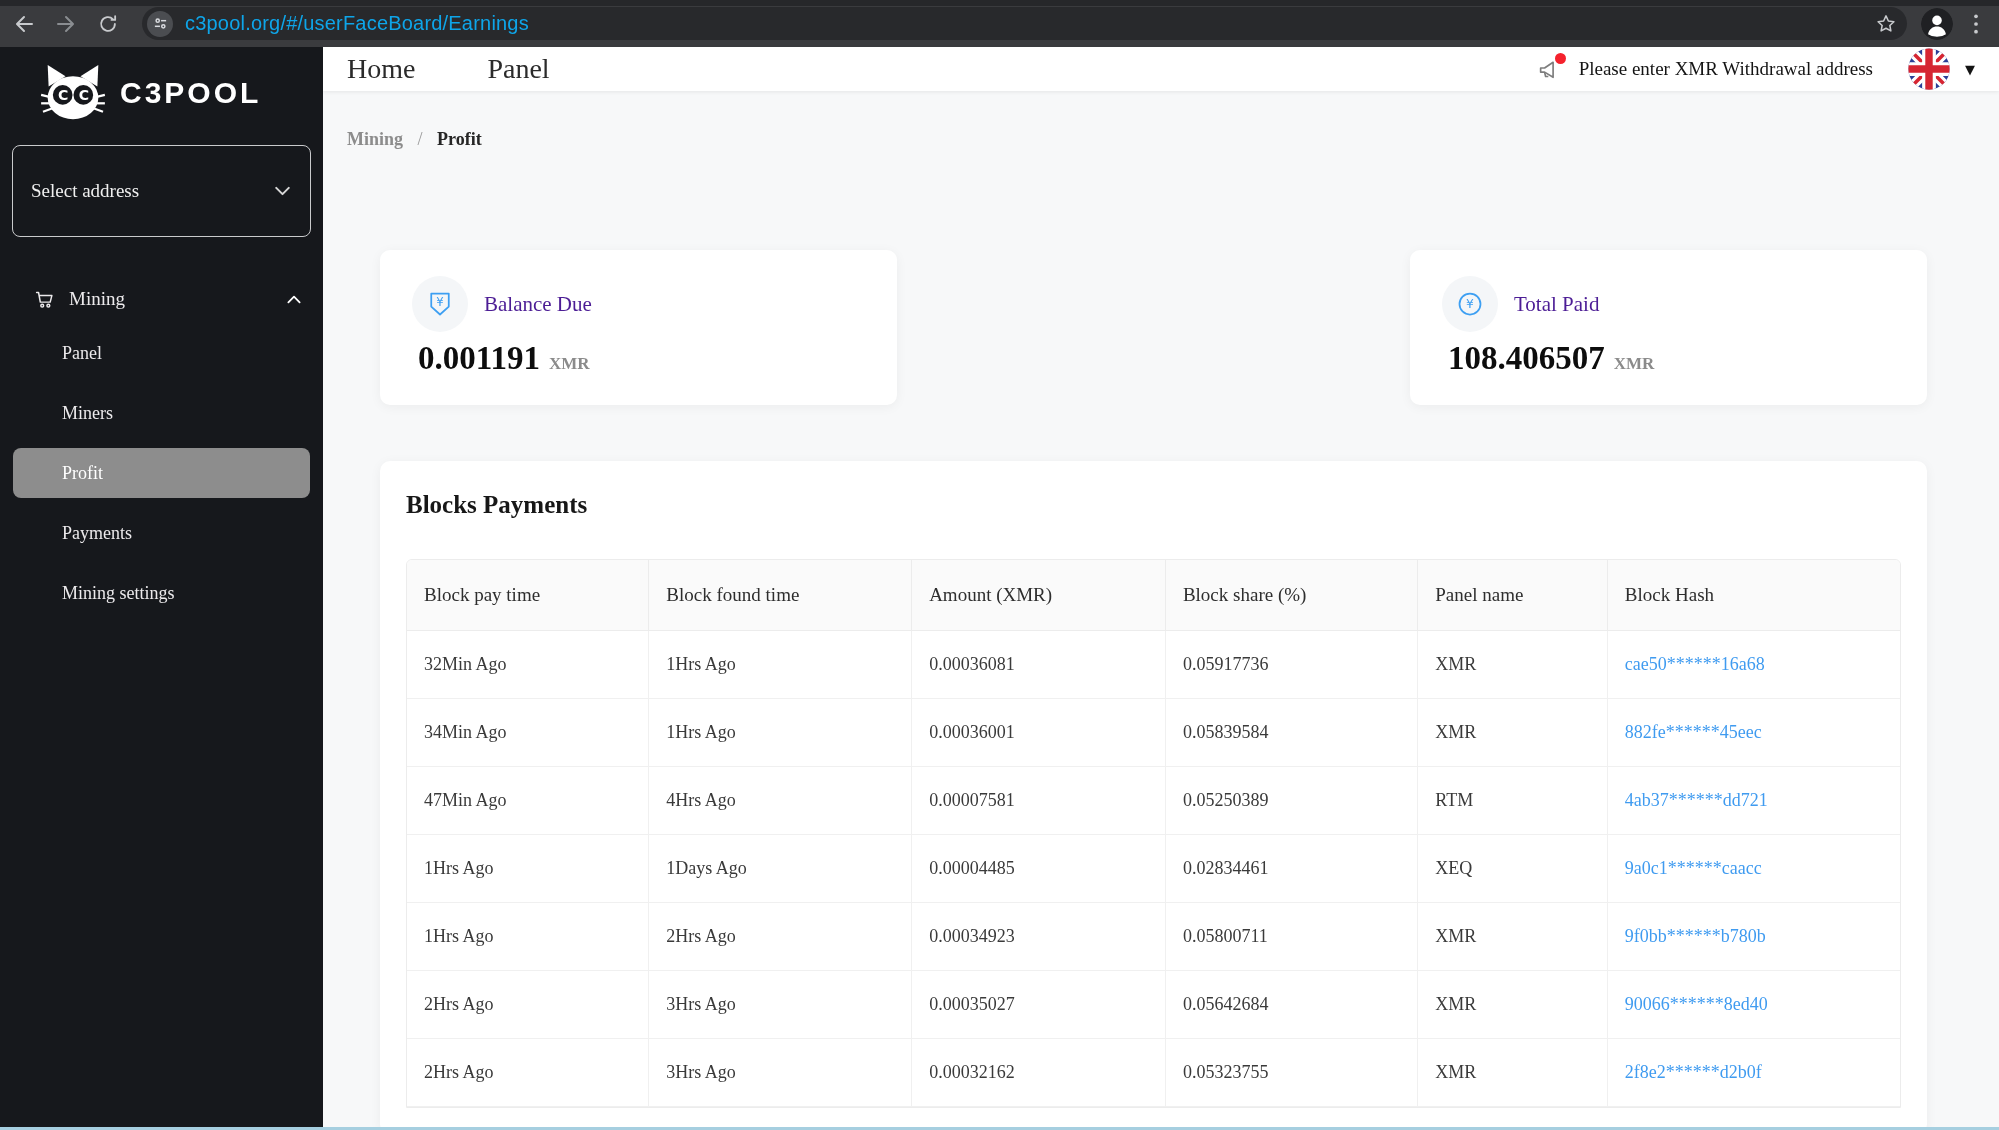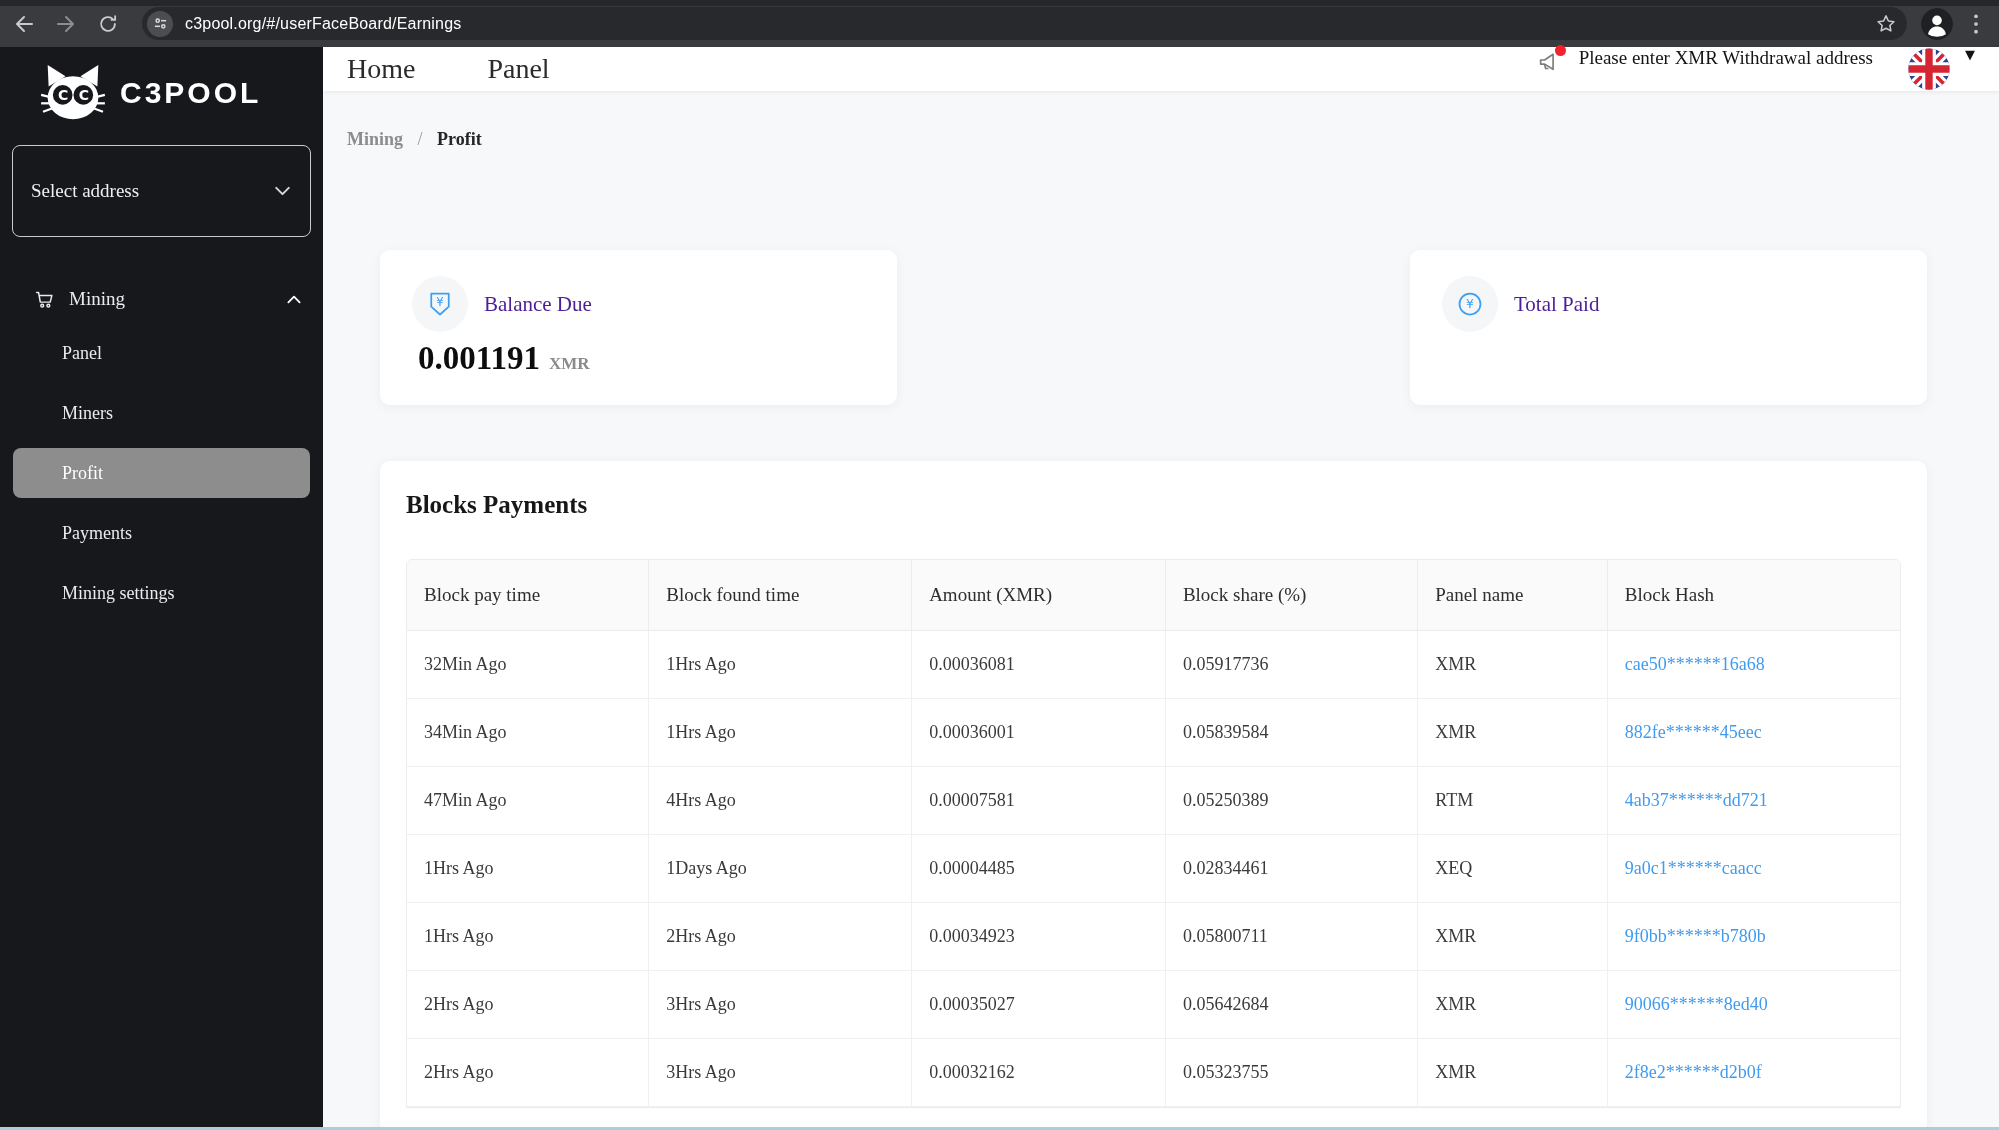--- a/index.html
+++ b/index.html
@@ -8,21 +8,21 @@
 
   
   .chrome { height:47px; display:flex; align-items:center; gap:14px; padding:0 14px 0 10px;
             background:linear-gradient(#26272a 0px, #26272a 6px, #3a3b3e 6px);
             font-family:"Liberation Sans","DejaVu Sans",sans-serif; }
   .chrome .navbtn { width:28px; height:28px; display:flex; align-items:center; justify-content:center; border-radius:50%; cursor:pointer; }
   .chrome svg { display:block; }
   .url-pill { flex:1; height:33px; margin-left:6px; background:#28292c; border-radius:17px;
               display:flex; align-items:center; padding:0 10px 0 5px; min-width:0; }
   .tune-circle { width:26px; height:26px; border-radius:50%; background:#4b4d51; display:flex; align-items:center; justify-content:center; }
-  .url-text { color:#ffffff; font-size:16px; margin-left:12px; white-space:nowrap; letter-spacing:.2px; }
+  .url-text { color:#0ea5e9; font-size:20px; margin-left:12px; white-space:nowrap; letter-spacing:.2px; }
   .pill-spacer { flex:1; }
   .avatar-btn { width:32px; height:32px; border-radius:50%; overflow:hidden; cursor:pointer; }
 
   
   .app { display:flex; height:1083px; }
 
   
   .sidebar { width:323px; flex-shrink:0; background:#16181c; color:#eceaec; }
   .logo-row { display:flex; align-items:center; gap:14px; padding:16px 0 0 40px; cursor:pointer; }
   .logo-word { font-family:"Liberation Sans","DejaVu Sans",sans-serif; font-weight:800;
@@ -37,21 +37,21 @@
   .m-item { height:60px; display:flex; align-items:center; padding-left:62px; font-size:18px;
             color:#eceaec; cursor:pointer; }
   .m-item.selected { height:50px; margin:5px 13px; padding-left:49px; background:#8d8d8d;
                      border-radius:8px; color:#fff; }
 
   
   .main { flex:1; min-width:0; display:flex; flex-direction:column; background:#f7f8f9; }
   .topbar { height:84px; background:#fff; display:flex; align-items:center; padding:0 24px;
             box-shadow:0 1px 4px rgba(0,0,0,.08); position:relative; z-index:2; }
   .nav-link { font-size:28px; color:#2b2b2b; margin-right:72px; cursor:pointer; }
-  .topbar-right { margin-left:auto; display:flex; }
+  .topbar-right { margin-left:auto; display:flex; align-items:center; }
   .megaphone-wrap { position:relative; width:30px; height:28px; cursor:pointer; }
   .red-dot { position:absolute; top:-2px; right:1px; width:11px; height:11px; border-radius:50%; background:#f5222d; }
   .notice-text { font-size:19px; color:#141414; margin:0 34px 0 12px; }
   .flag-btn { width:44px; height:44px; cursor:pointer; }
   .caret-down { margin-left:14px; font-size:13px; color:#141414; cursor:pointer;
                 font-family:"DejaVu Sans",sans-serif; }
 
   .content { flex:1; padding:38px 72px 0 24px; }
   .breadcrumb { font-size:18px; font-weight:bold; }
   .bc-dim { color:#8c8c8c; cursor:pointer; }
@@ -251,20 +251,23 @@
         <div class="stat-card">
           <div class="card-top">
             <div class="icon-circle">
               <svg width="28" height="28" viewBox="0 0 24 24" fill="none" stroke="#3d9ff2" stroke-width="1.5">
                   <circle cx="12" cy="12" r="9"></circle>
                   <text x="12" y="15.6" text-anchor="middle" font-size="10.5" font-family="DejaVu Sans, sans-serif" fill="#3d9ff2" stroke="none">¥</text>
                 </svg>
             </div>
             <span class="card-label">Total Paid</span>
           </div>
+          <div class="card-value-row">
+            <span class="card-value">108.406507</span><span class="card-unit">XMR</span>
+          </div>
         </div>
       </div>
 
       <div class="table-card">
         <div class="table-title">Blocks Payments</div>
         <div class="tbl-wrap">
           <table>
             <colgroup>
               <col style="width:16.2%">
                 <col style="width:17.6%">

